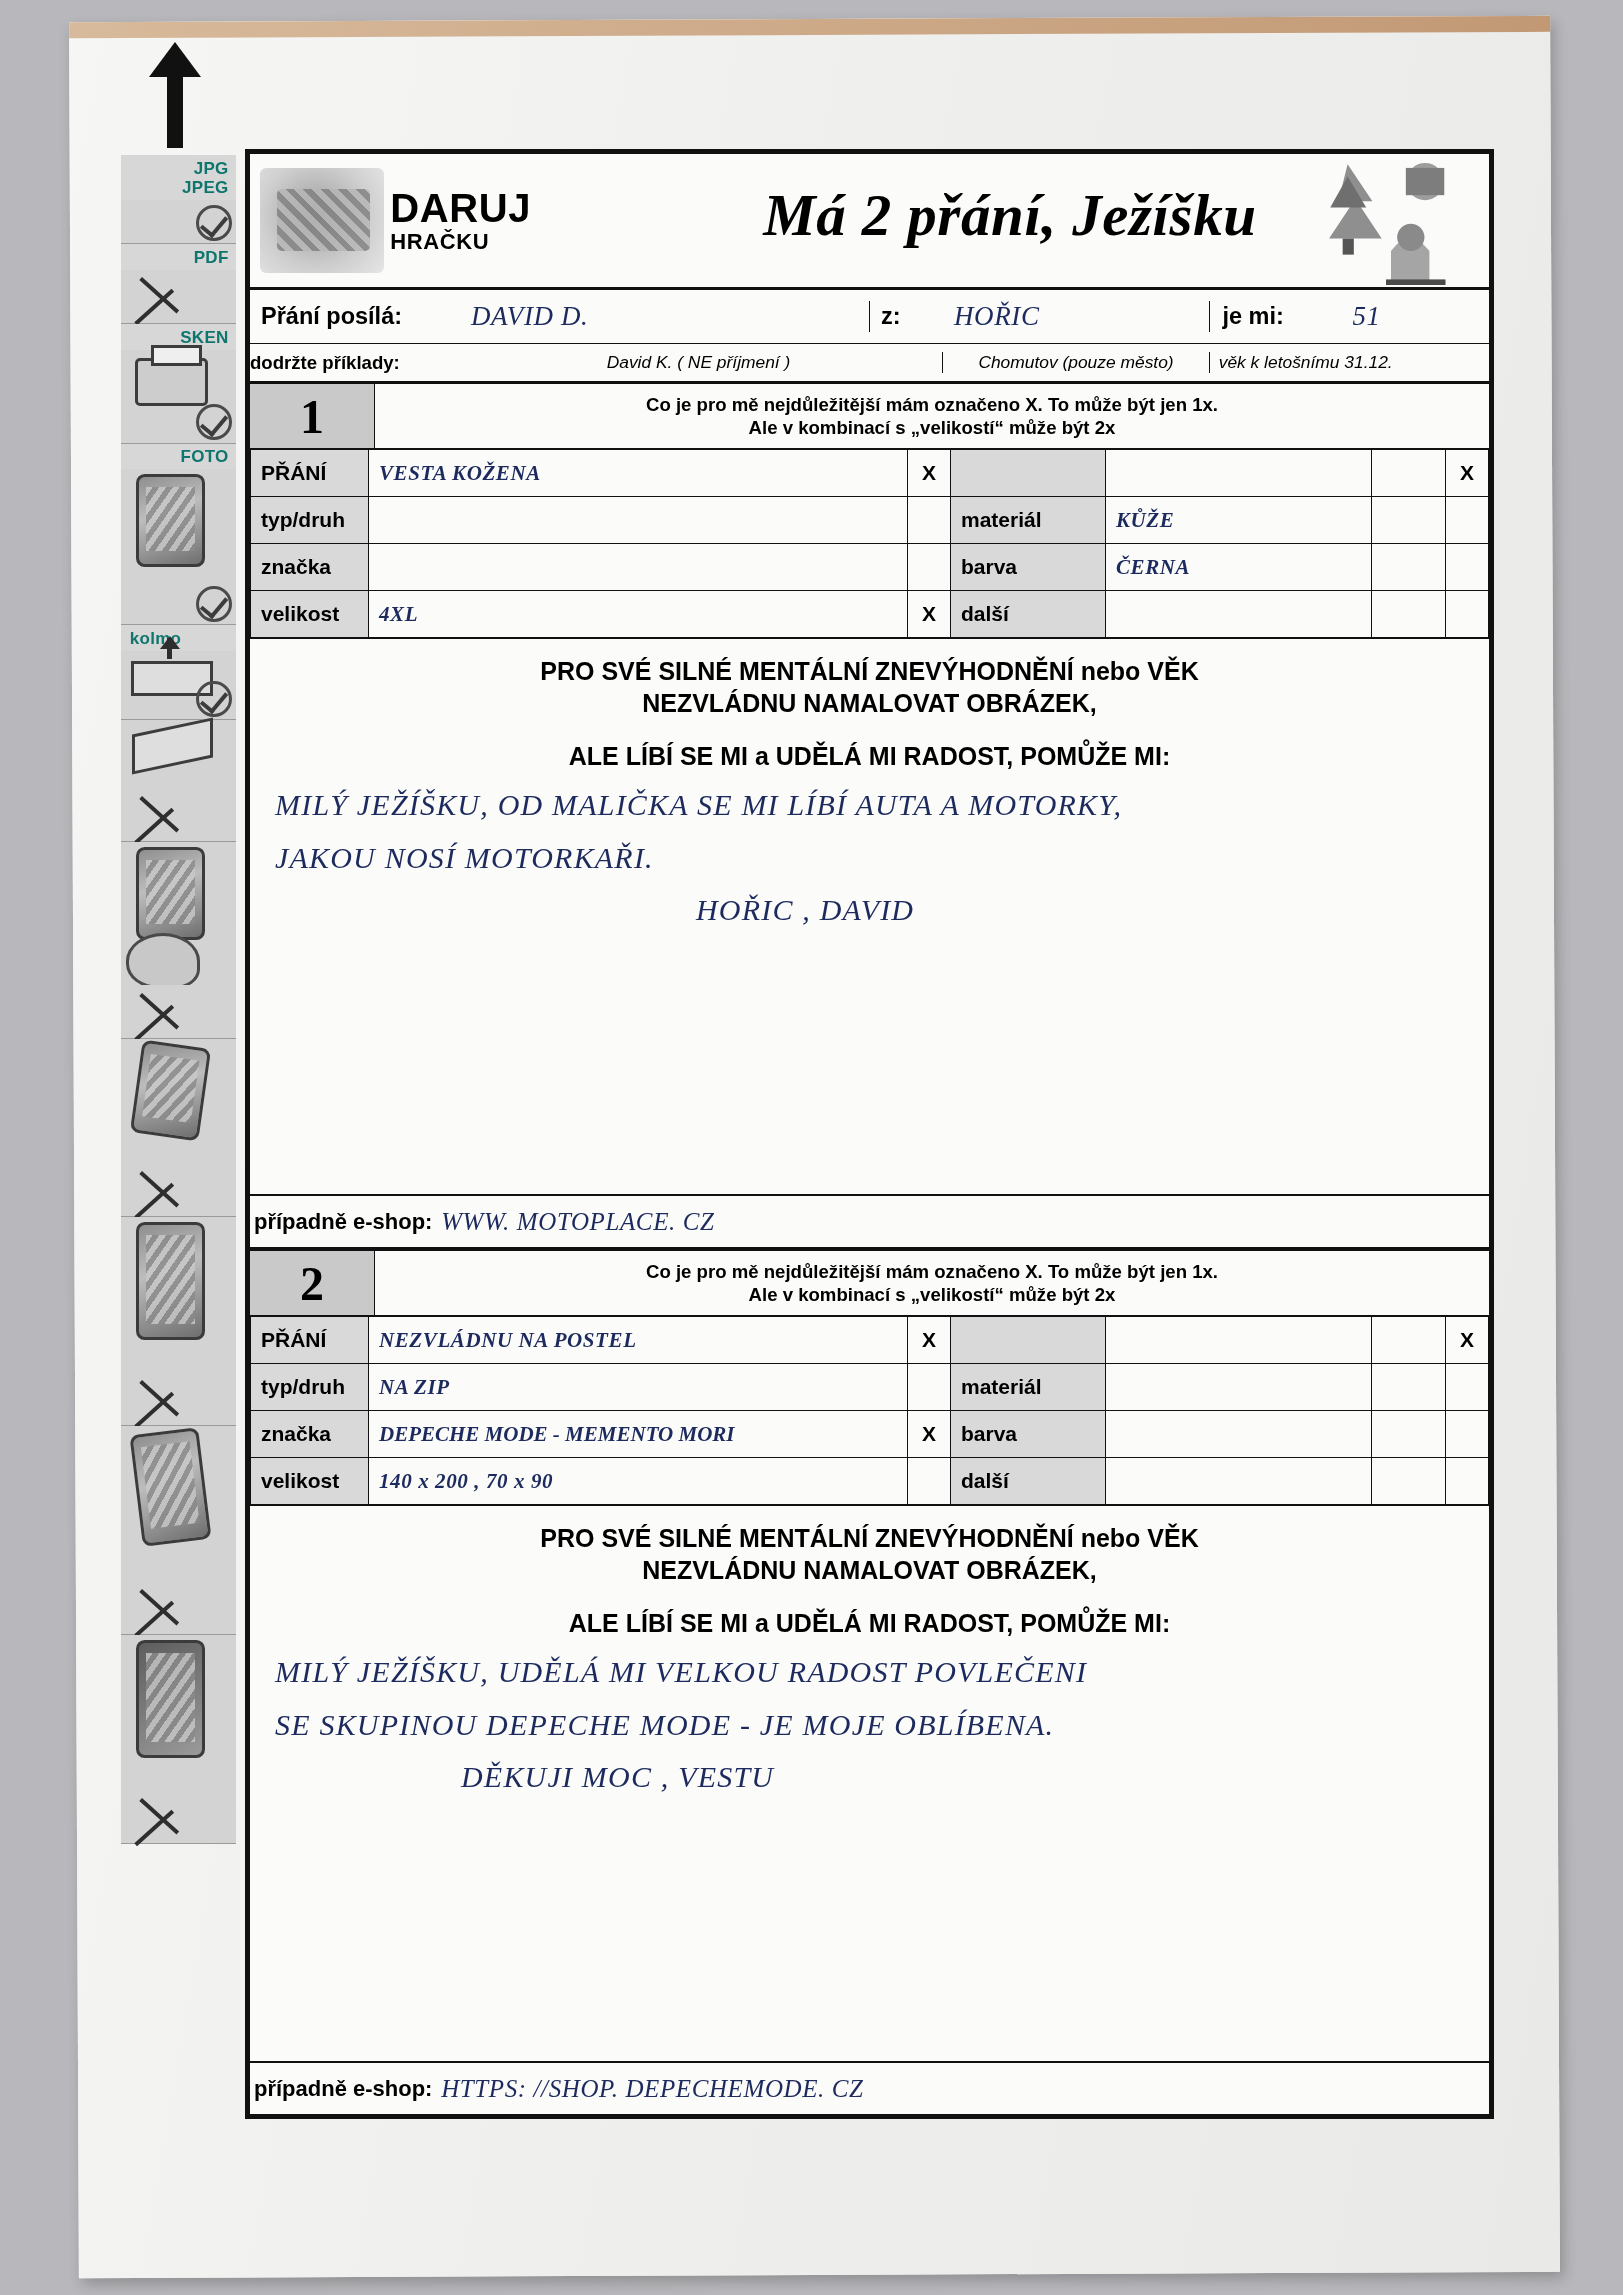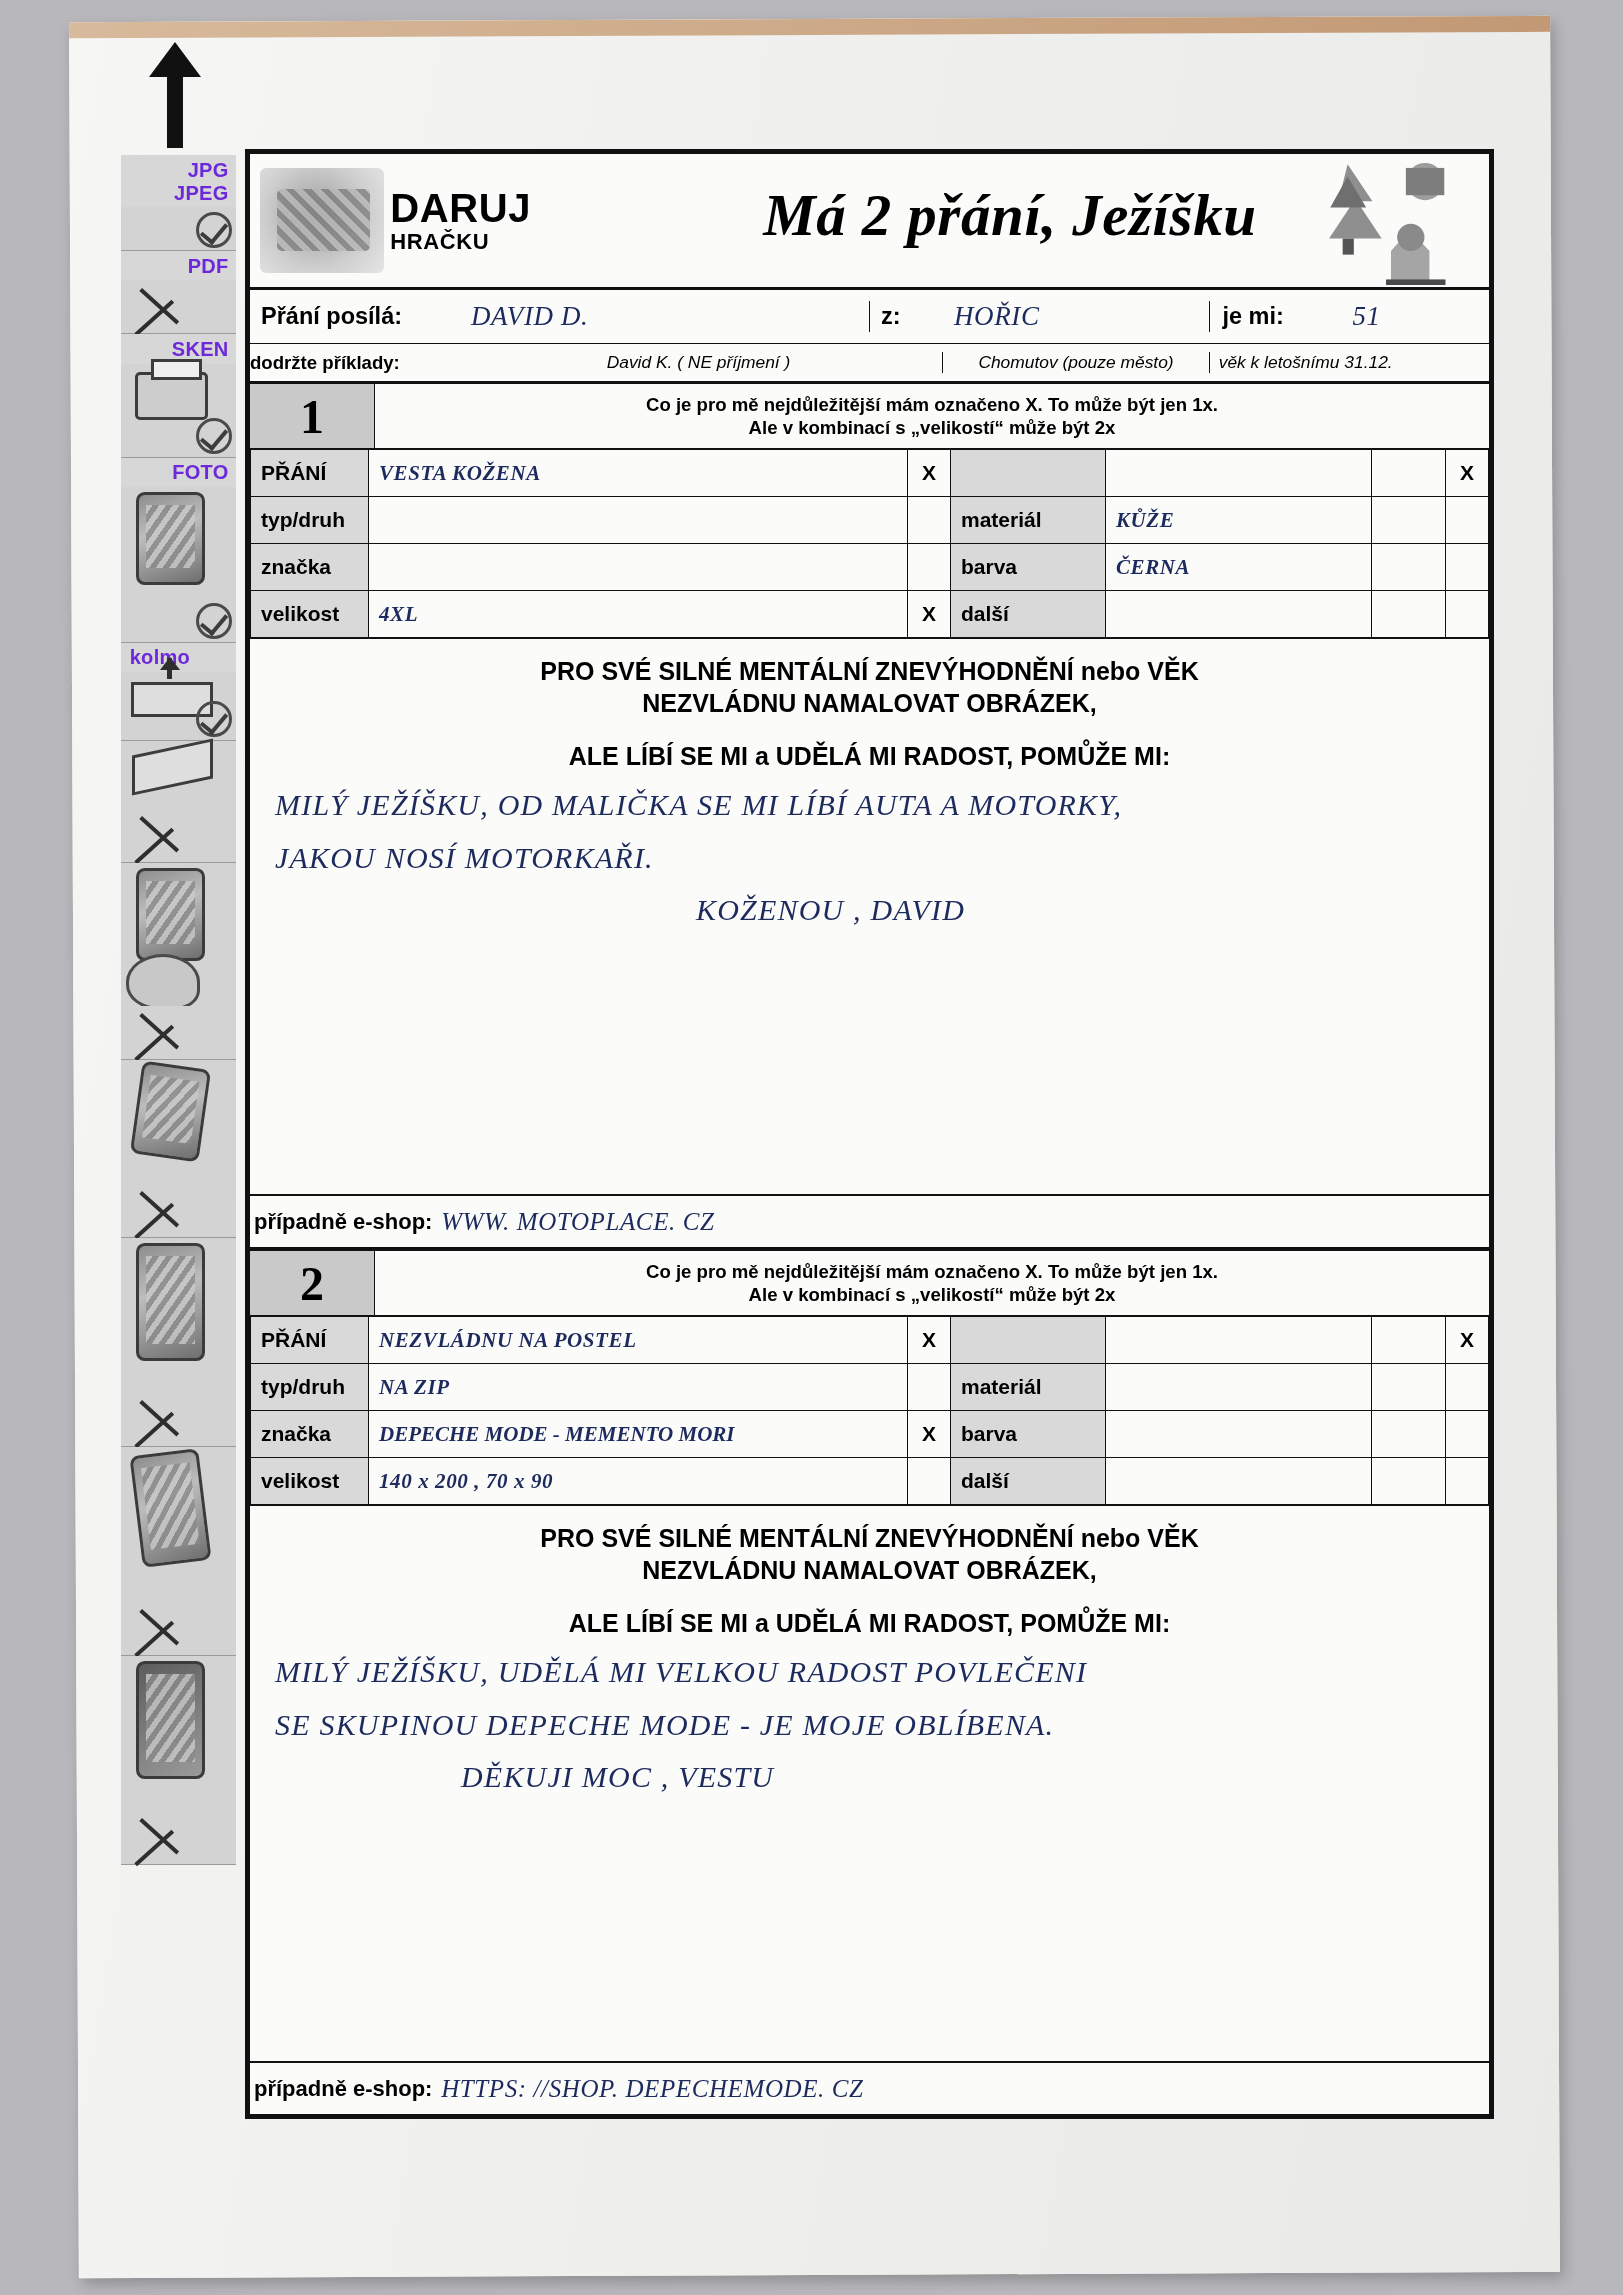--- a/index.html
+++ b/index.html
@@ -49,25 +49,25 @@
   }
   .rail-cell {
     position: relative;
     width: 115px;
     box-sizing: border-box;
     border-bottom: 1.9px solid #9a9a9a;
     background: #d7d7d7;
   }
   .rail-label {
     font-weight: bold;
-    font-size: 20px;
+    font-size: 17px;
     text-align: right;
     padding: 3.7px 7.4px 2.5px 0;
     letter-spacing: 0.3px;
-    color: #6d28d9;
+    color: #0f766e;
     line-height: 1.15;
   }
   .rail-art {
     position: relative;
     height: 73px;
     background: #d3d3d3;
   }
   .rail-check {
     position: absolute;
     right: 3.7px;
@@ -566,21 +566,21 @@
     </table>
 
   <div class="msg-box">
     <div class="msg-l1">PRO SVÉ SILNÉ MENTÁLNÍ ZNEVÝHODNĚNÍ nebo VĚK</div>
     <div class="msg-l1">NEZVLÁDNU NAMALOVAT OBRÁZEK,</div>
     <div class="msg-l2">ALE LÍBÍ SE MI a UDĚLÁ MI RADOST, POMŮŽE MI:</div>
     <div class="hand-lines">
       <p>MILÝ JEŽÍŠKU, OD MALIČKA SE MI LÍBÍ AUTA A MOTORKY,</p>
       <p>JAKOU NOSÍ MOTORKAŘI.</p>
     </div>
-    <div class="hand-sign">KOŽENOU , DAVID</div>
+    <div class="hand-sign">HOŘIC , DAVID</div>
   </div>
 
   <div class="eshop">
     <span>případně e-shop:</span>
     <span class="val">WWW. MOTOPLACE. CZ</span>
   </div>
 
   <div class="wish-head sep-thick">
     <div class="wish-num">2</div>
     <div class="wish-note">

